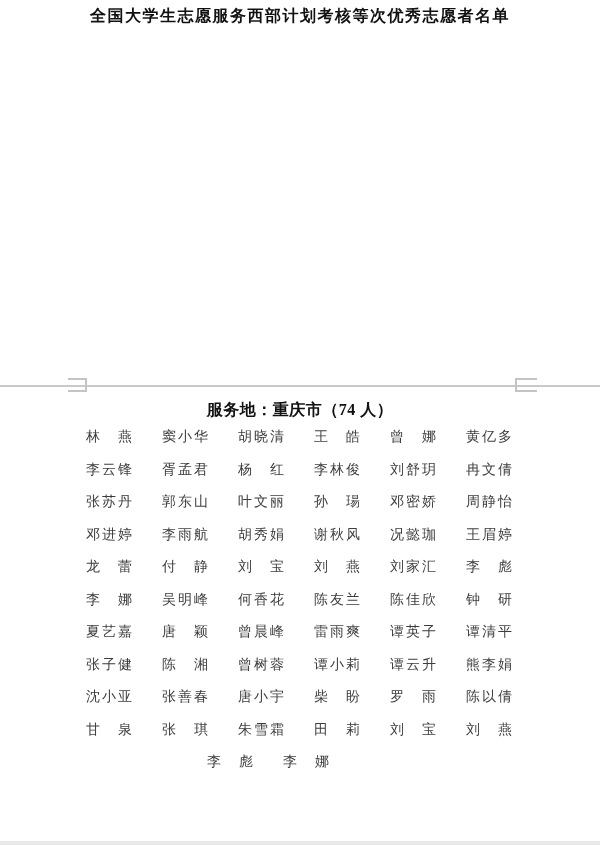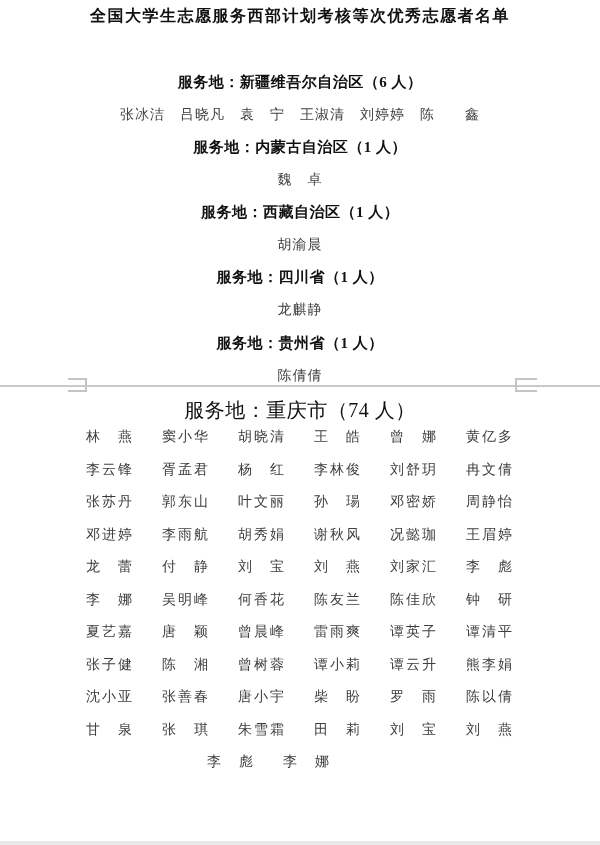--- a/index.html
+++ b/index.html
@@ -49,21 +49,21 @@
   .pb-left-top{left:68px;width:19px;top:1px;}
   .pb-left-bottom{left:68px;width:19px;top:13px;}
   .pb-left-vert{left:85px;top:1px;height:14px;}
   .pb-right-top{left:515px;width:22px;top:1px;}
   .pb-right-bottom{left:515px;width:22px;top:13px;}
   .pb-right-vert{left:515px;top:1px;height:14px;}
   
   .cq-heading{
     position:absolute;top:394px;left:0;right:0;height:32px;
     display:flex;align-items:center;justify-content:center;
-    font-size:20px;font-weight:normal;color:#111;
+    font-size:16px;font-weight:bold;color:#111;
     letter-spacing:0.5px;white-space:pre;
   }
   .names-grid{
     position:absolute;top:428px;left:72px;width:456px;
   }
   .grow{
     height:32.5px;
     display:flex;align-items:flex-start;
   }
   .gcell{
@@ -84,32 +84,20 @@
     background:#e9e9e9;
   }
 </style>
 </head>
 <body>
 
 <div class="page">
 
   <div class="doc-title">全国大学生志愿服务西部计划考核等次优秀志愿者名单</div>
 
-  <div class="top-sections">
-      <div class="line heading">服务地：新疆维吾尔自治区（6 人）</div>
-      <div class="line names">张冰洁　吕晓凡　袁　宁　王淑清　刘婷婷　陈　　鑫</div>
-      <div class="line heading">服务地：内蒙古自治区（1 人）</div>
-      <div class="line names">魏　卓</div>
-      <div class="line heading">服务地：西藏自治区（1 人）</div>
-      <div class="line names">胡渝晨</div>
-      <div class="line heading">服务地：四川省（1 人）</div>
-      <div class="line names">龙麒静</div>
-      <div class="line heading">服务地：贵州省（1 人）</div>
-      <div class="line names">陈倩倩</div>
-    </div>
 
   <div class="page-break">
     <div class="pb-line"></div>
     <div class="pb-bar pb-left-top"></div>
     <div class="pb-bar pb-left-bottom"></div>
     <div class="pb-vert pb-left-vert"></div>
     <div class="pb-bar pb-right-top"></div>
     <div class="pb-bar pb-right-bottom"></div>
     <div class="pb-vert pb-right-vert"></div>
   </div>

